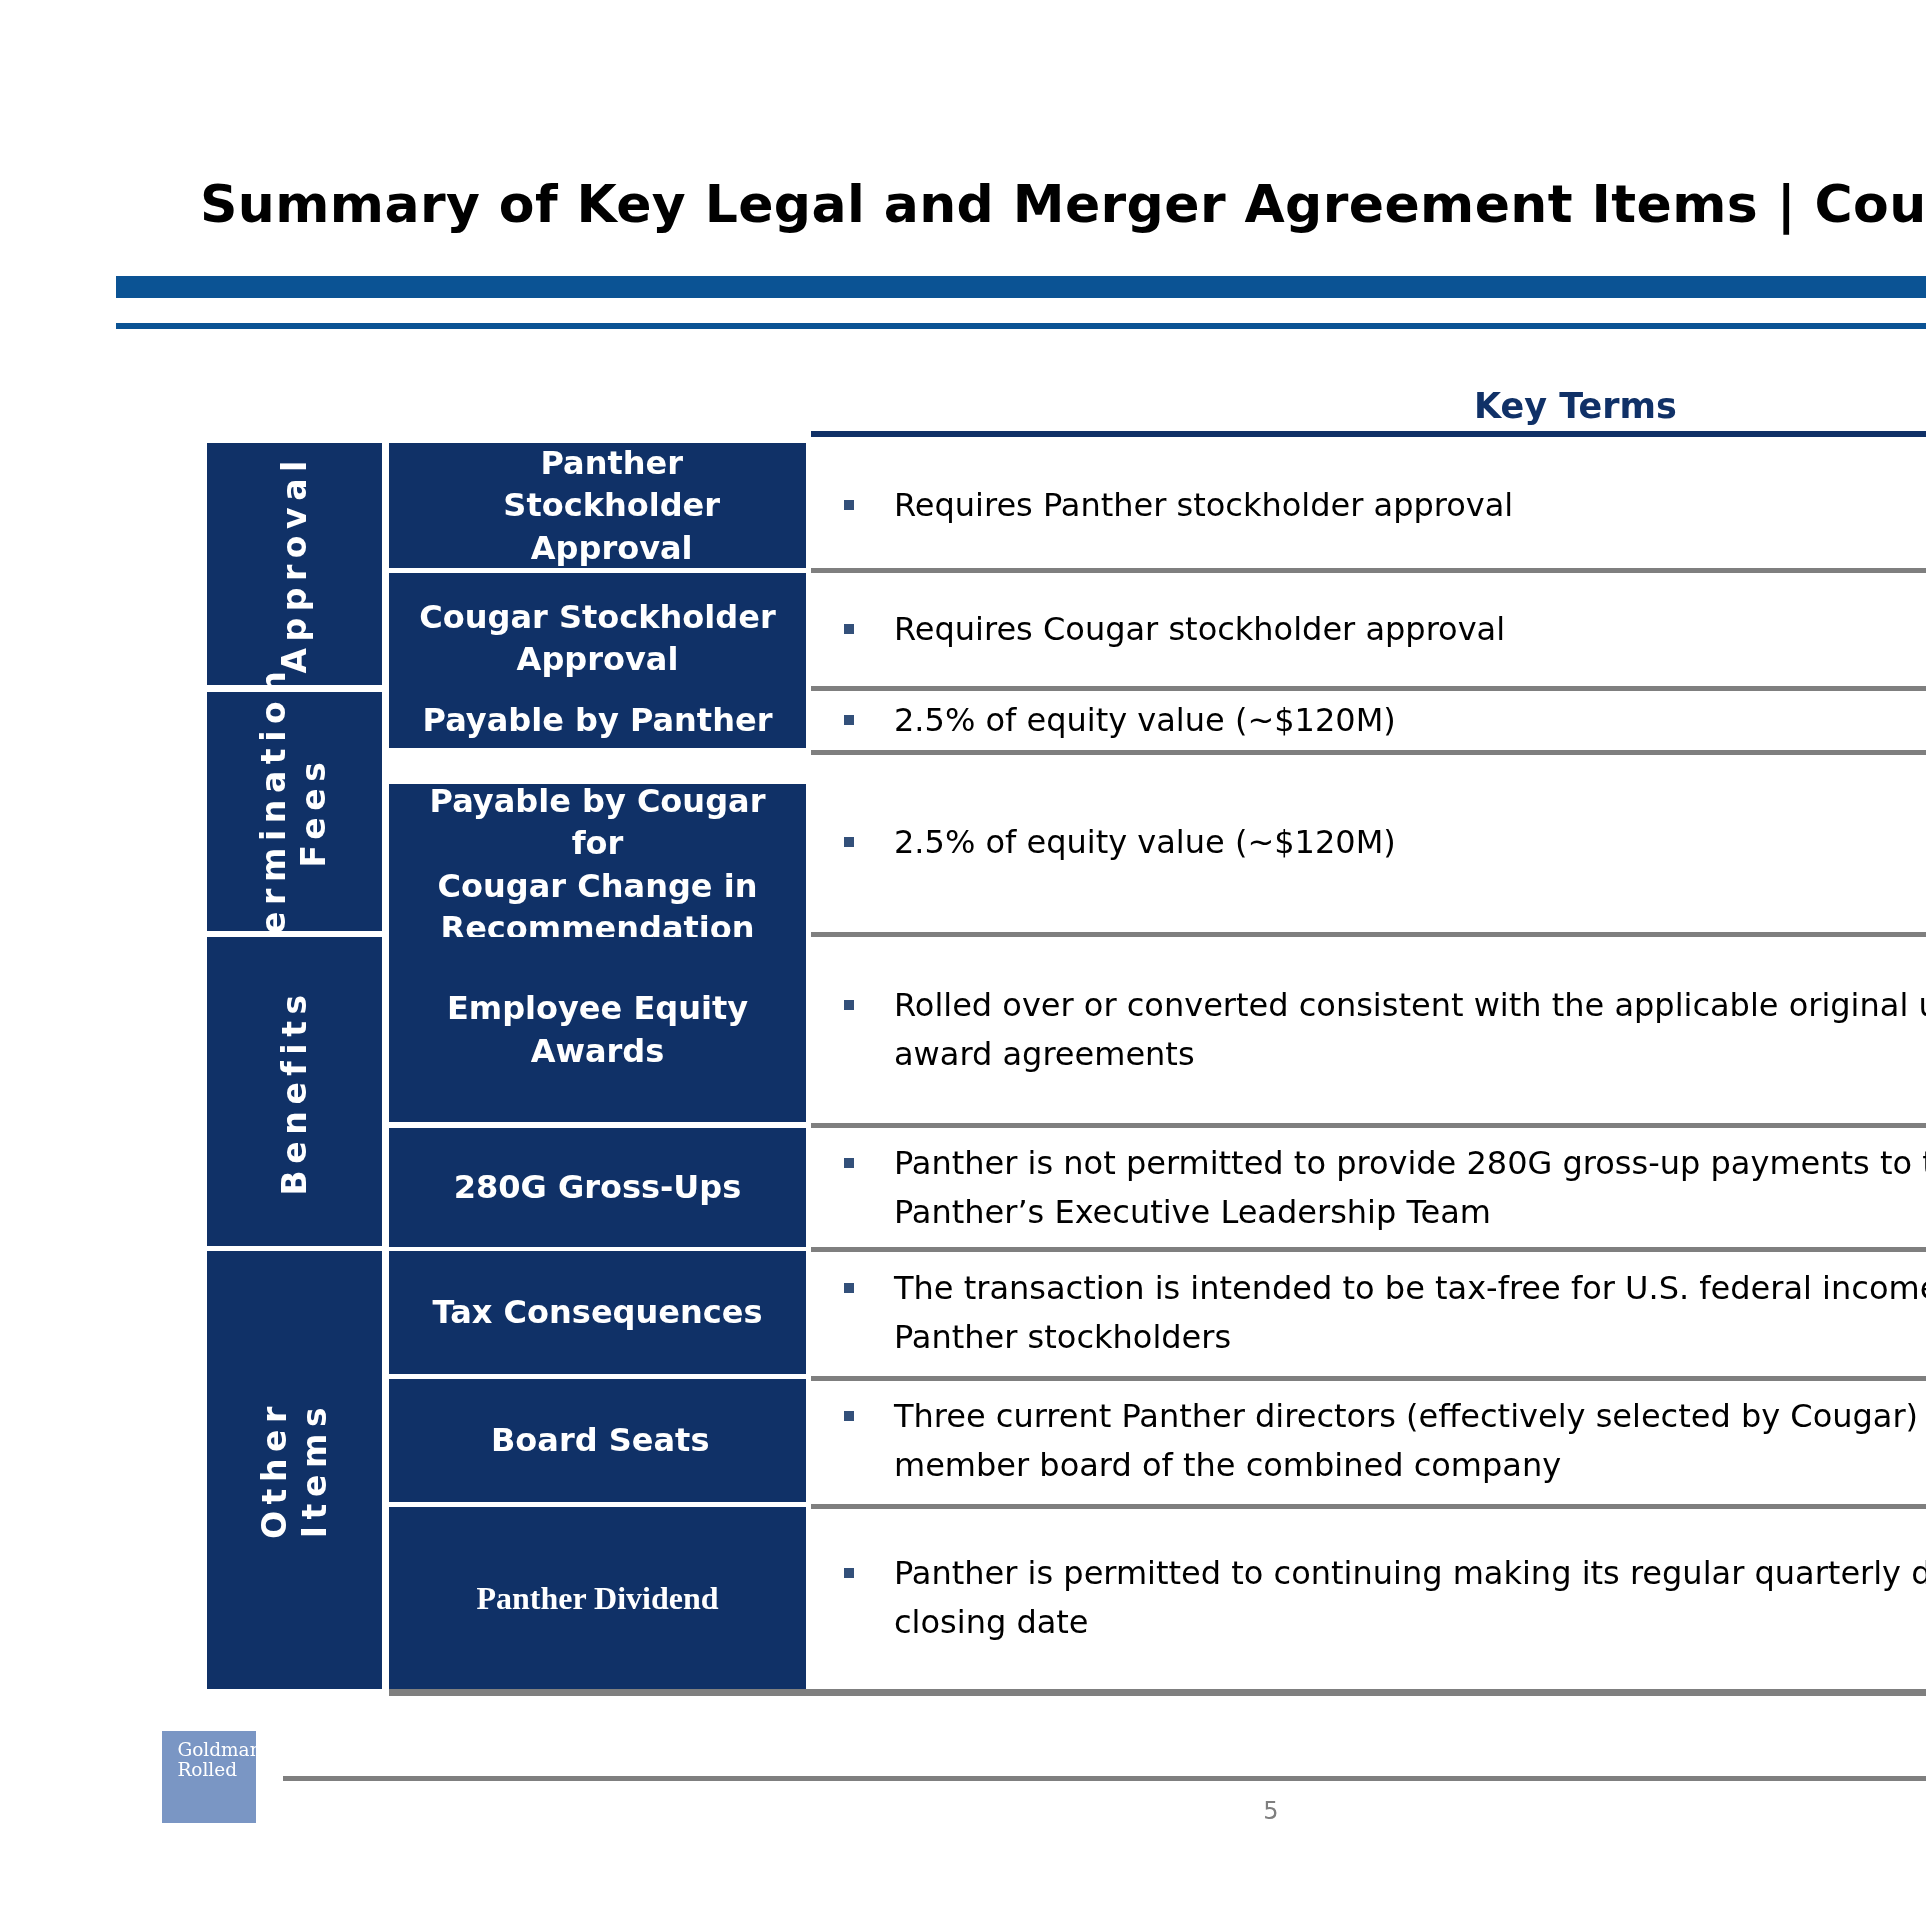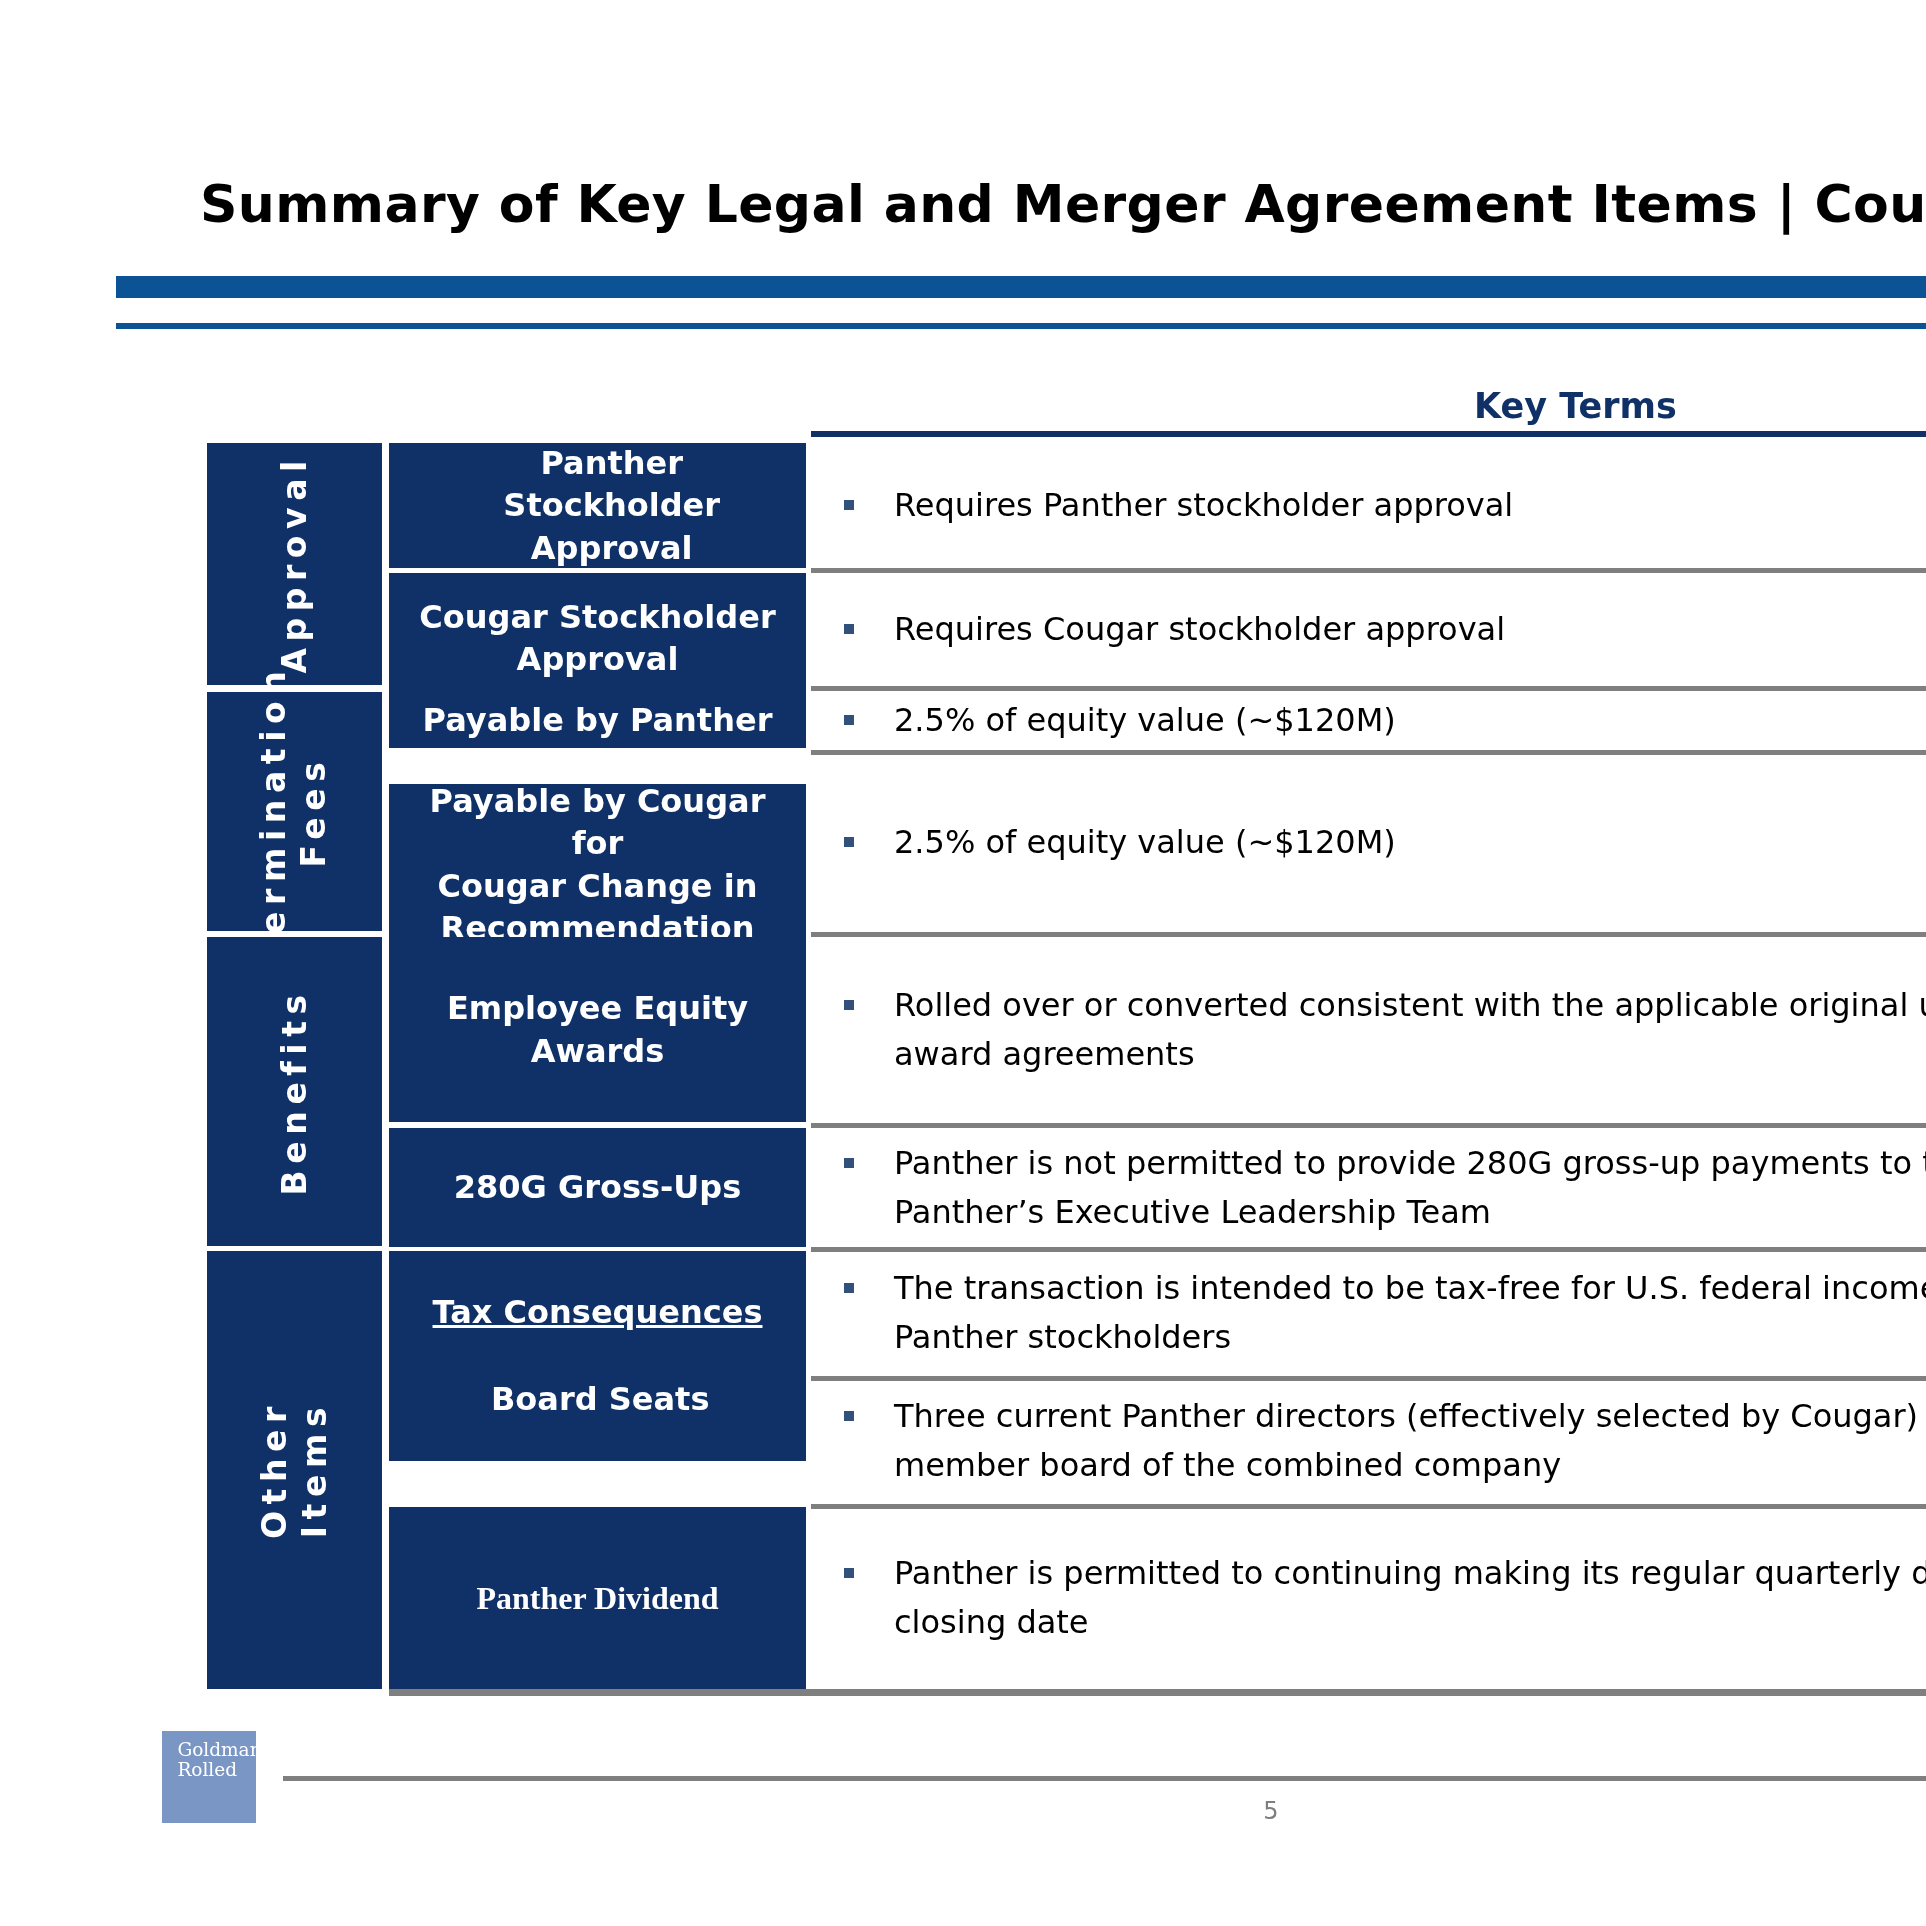--- a/index.html
+++ b/index.html
@@ -72,22 +72,22 @@
 Approval</div>
   <div class="navybox hdr" style="top:573px;height:130px;">Cougar Stockholder
 Approval</div>
   <div class="navybox hdr" style="top:692px;height:56px;">Payable by Panther</div>
   <div class="navybox hdr" style="top:754px;height:161px;margin-top:30px;">Payable by Cougar for
 Cougar Change in
 Recommendation</div>
   <div class="navybox hdr" style="top:937px;height:185px;">Employee Equity
 Awards</div>
   <div class="navybox hdr" style="top:1128px;height:119px;">280G Gross-Ups</div>
-  <div class="navybox hdr" style="top:1251px;height:123px;text-decoration:underline;">Tax Consequences</div>
-  <div class="navybox hdr" style="top:1338px;height:123px;padding-left:17px;">Board Seats</div>
+  <div class="navybox hdr" style="top:1251px;height:123px;">Tax Consequences</div>
+  <div class="navybox hdr" style="top:1379px;height:123px;padding-left:17px;">Board Seats</div>
   <div class="navybox hdr" style="top:1507px;height:182px;font-family:Liberation Serif, serif;">Panther Dividend</div>
 
   <div class="cell" style="top:443px;height:125px;">
     <div class="item">
         <span class="bullet"></span>
       <div class="cell-text">Requires Panther stockholder approval</div>
       </div>
   </div>
   <div class="cell" style="top:573px;height:112px;">
     <div class="item">

